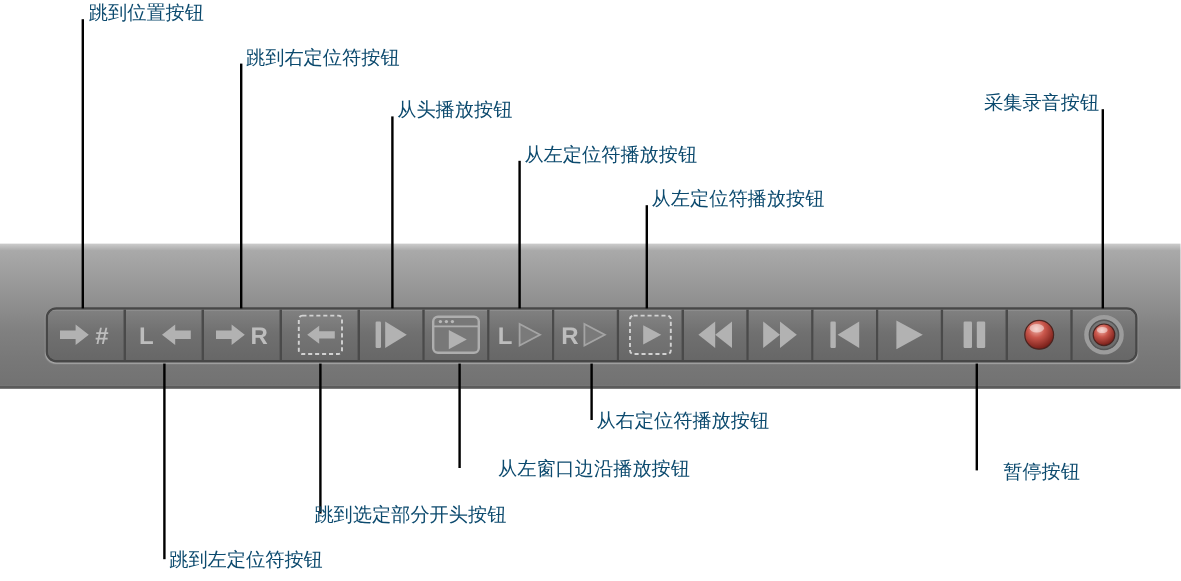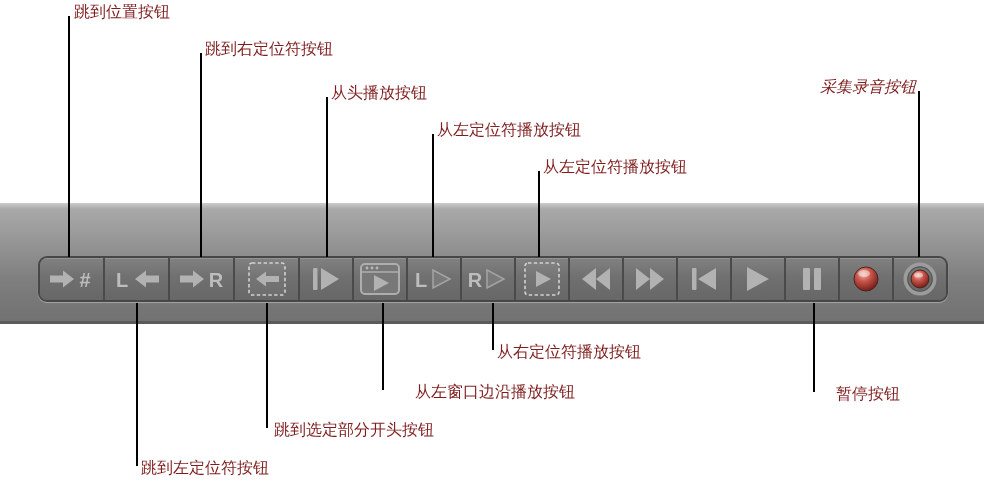--- a/index.html
+++ b/index.html
@@ -25,21 +25,21 @@
     background:linear-gradient(180deg,#818181 0%,#707070 45%,#676767 100%);
     border-right:2px solid #4a4a4a;box-sizing:border-box;padding:0;margin:0;cursor:default;
     box-shadow:inset 0 1px 0 rgba(255,255,255,0.14);
   }
   .tbtn:last-child{border-right:none;}
   .tbtn.wide{flex:0 0 65px;}
   .tbtn svg{display:block;}
   .glyph-text{font-family:"Liberation Sans","DejaVu Sans",sans-serif;font-weight:bold;}
   
   .clabel{
-    position:absolute;font-size:16px;line-height:1.15;color:#7f1d1d;white-space:nowrap;
+    position:absolute;font-size:16px;line-height:1.15;color:#0c4a6e;white-space:nowrap;
   }
   .vline{position:absolute;width:2px;background:#000000;}
 </style>
 </head>
 <body>
 
 <div class="stage">
 
   <div class="band"></div>
 
@@ -218,31 +218,31 @@
 
   <div class="clabel" style="left:331px;top:84px;">从头播放按钮</div>
   <div class="vline" style="left:326px;top:97px;height:160px;"></div>
 
   <div class="clabel" style="left:437px;top:121px;">从左定位符播放按钮</div>
   <div class="vline" style="left:432px;top:134px;height:123px;"></div>
 
   <div class="clabel" style="left:543px;top:158px;">从左定位符播放按钮</div>
   <div class="vline" style="left:538px;top:171px;height:86px;"></div>
 
-  <div class="clabel" style="right:68px;top:78px;font-style:italic;">采集录音按钮</div>
+  <div class="clabel" style="right:68px;top:78px;">采集录音按钮</div>
   <div class="vline" style="left:918px;top:91px;height:166px;"></div>
 
   <div class="vline" style="left:492px;top:303px;height:47px;"></div>
   <div class="clabel" style="left:497px;top:343px;">从右定位符播放按钮</div>
 
   <div class="vline" style="left:382px;top:303px;height:87px;"></div>
   <div class="clabel" style="left:387px;top:383px;margin-left:28px;">从左窗口边沿播放按钮</div>
 
   <div class="vline" style="left:266px;top:303px;height:125px;"></div>
-  <div class="clabel" style="left:274px;top:421px;">跳到选定部分开头按钮</div>
+  <div class="clabel" style="left:262px;top:421px;">跳到选定部分开头按钮</div>
 
   <div class="vline" style="left:136px;top:303px;height:163px;"></div>
   <div class="clabel" style="left:141px;top:459px;">跳到左定位符按钮</div>
 
   <div class="vline" style="left:813px;top:303px;height:89px;"></div>
   <div class="clabel" style="left:836px;top:385px;">暂停按钮</div>
 
 </div>
 
 </body></html>

